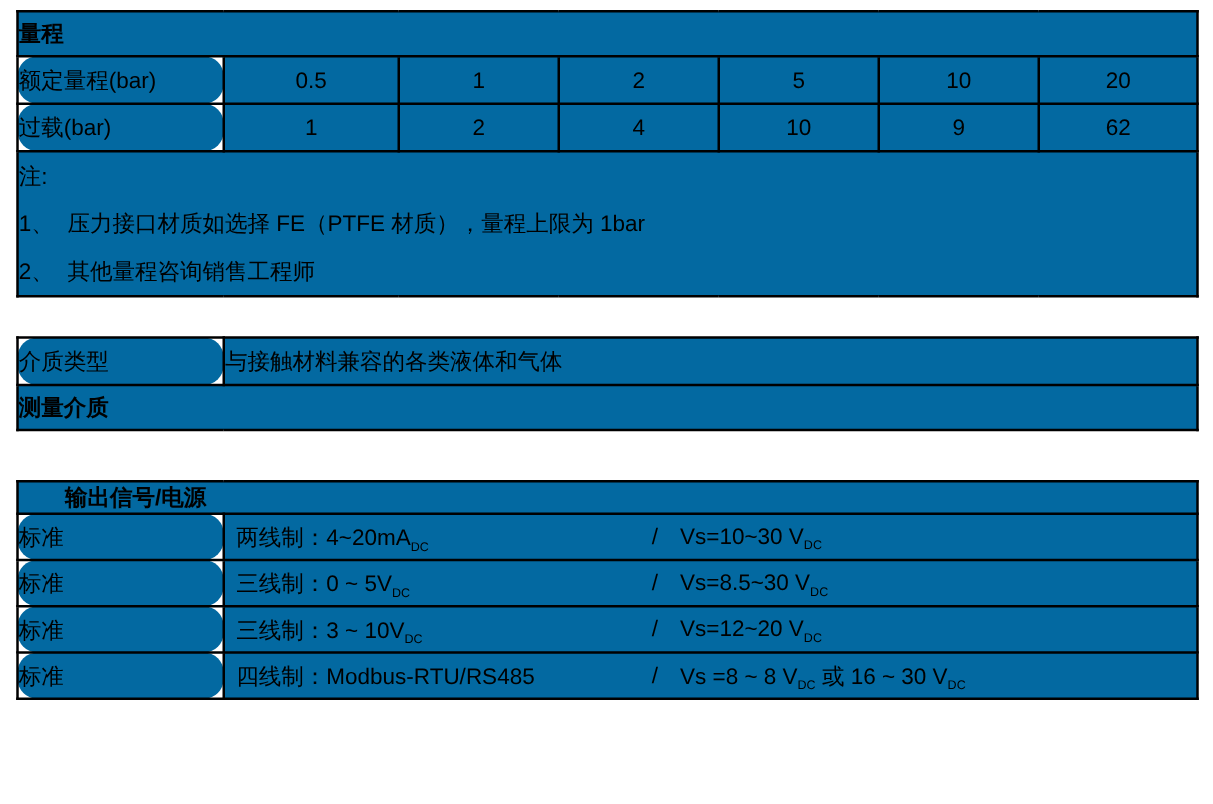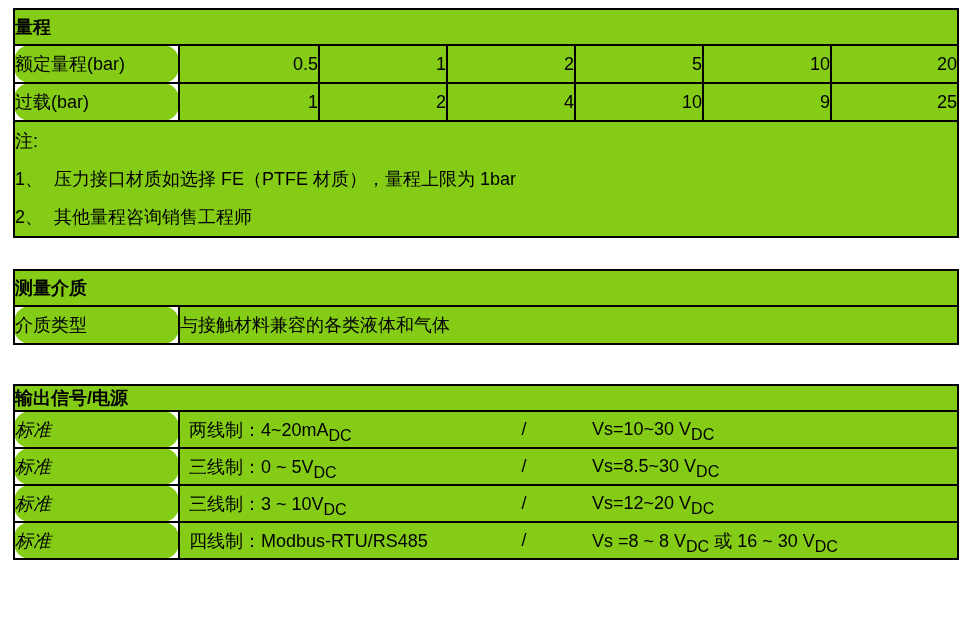--- a/index.html
+++ b/index.html
@@ -14,45 +14,45 @@
   .page { position: relative; width: 970px; height: 643px; }
 
   table.spec {
     border-collapse: collapse;
     table-layout: fixed;
     width: 944px;
     margin-left: 13px;
   }
   table.spec td {
     border: 2px solid #000000;
-    background: #84cc16;
+    background: #0369a1;
     font-size: 18px;
     vertical-align: middle;
     padding: 0;
   }
   td.title-cell {
     background: #d9d9d9;
     font-weight: bold;
     font-size: 19px;
     height: 36px;
     padding-left: 12px;
   }
-  #output-table td.title-cell { height: 18px; }
+  #output-table td.title-cell { height: 18px; padding-left: 37px; }
   td.lbl { padding-left: 9px; height: 38px; border-radius: 16px; }
-  td.val { text-align: right; height: 38px; }
+  td.val { text-align: center; height: 38px; }
   td.notes-cell { padding: 0 10px; }
   .note-line { line-height: 38px; white-space: nowrap; }
   .note-num { display: inline-block; min-width: 39px; }
   td.wide-val { padding-left: 10px; }
-  #output-table td.lbl { height: 37px; font-style: italic; }
+  #output-table td.lbl { height: 37px; }
   .out-content { display: flex; align-items: center; padding-left: 9px; }
   .out-signal { flex: 0 0 315px; white-space: nowrap; }
   .out-sep { flex: 0 0 40px; text-align: center; white-space: pre; }
-  .out-supply { white-space: nowrap; margin-left: 48px; }
-  sub { font-size: 16px; line-height: 0; }
+  .out-supply { white-space: nowrap; }
+  sub { font-size: 10px; line-height: 0; }
   .gap-a { height: 31px; }
   .gap-b { height: 39px; }
   .top-gap { height: 8px; }
 </style>
 </head>
 <body>
 
 <div class="page">
   <div class="top-gap"></div>
 
@@ -79,46 +79,46 @@
       <td class="val">10</td>
       <td class="val">20</td>
     </tr>
     <tr>
       <td class="lbl">过载(bar)</td>
       <td class="val">1</td>
       <td class="val">2</td>
       <td class="val">4</td>
       <td class="val">10</td>
       <td class="val">9</td>
-      <td class="val">25</td>
+      <td class="val">62</td>
     </tr>
     <tr>
       <td colspan="7" class="notes-cell">
         <div class="note-line"><span class="note-num">注:</span><span></span></div>
         <div class="note-line"><span class="note-num">1、</span><span>压力接口材质如选择 FE（PTFE 材质），量程上限为 1bar</span></div>
         <div class="note-line"><span class="note-num">2、</span><span>其他量程咨询销售工程师</span></div>
       </td>
     </tr>
   </tbody>
     </table>
 
   <div class="gap-a"></div>
 
   <table class="spec" id="medium-table">
     <colgroup>
       <col style="width:165px">
         <col style="width:779px">
     </colgroup>
     <tbody>
         <tr>
-      <td colspan="2" class="title-cell">测量介质</td>
+      <td class="lbl">介质类型</td>
+      <td class="wide-val">与接触材料兼容的各类液体和气体</td>
     </tr>
     <tr>
-      <td class="lbl">介质类型</td>
-      <td class="wide-val">与接触材料兼容的各类液体和气体</td>
+      <td colspan="2" class="title-cell">测量介质</td>
     </tr>
   </tbody>
     </table>
 
   <div class="gap-b"></div>
 
   <table class="spec" id="output-table">
     <colgroup>
       <col style="width:165px">
         <col style="width:779px">

